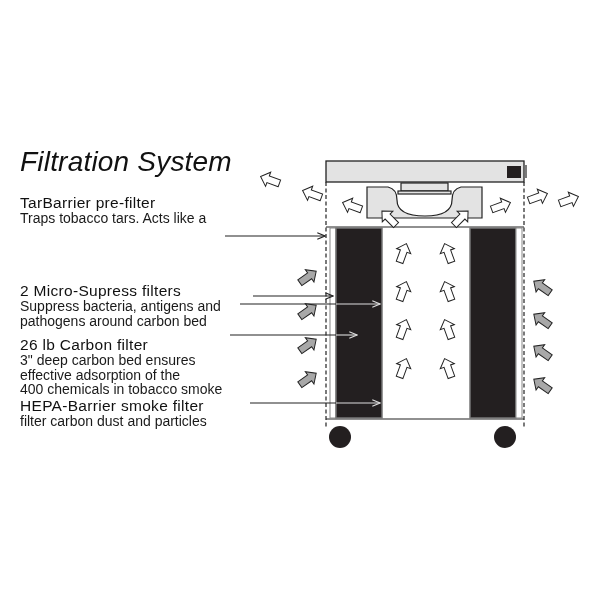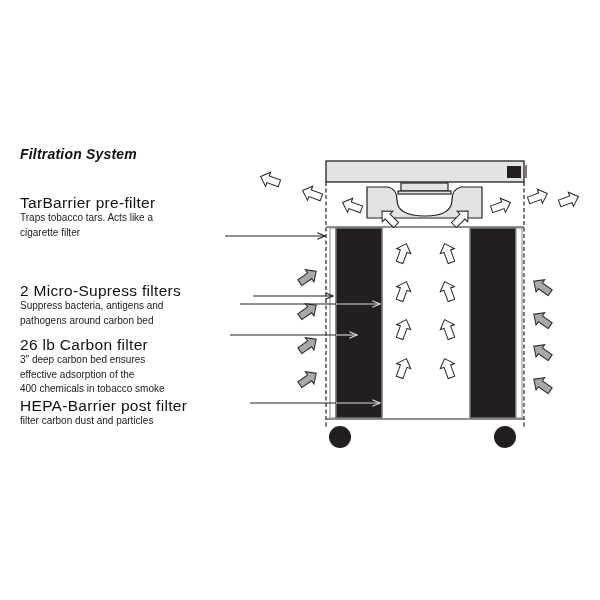--- a/index.html
+++ b/index.html
@@ -1,48 +1,47 @@
 <!DOCTYPE html>
 <html><head>
 <meta charset="utf-8">
 <style>
   html, body { margin: 0; padding: 0; background: #ffffff; }
   body { width: 600px; height: 600px; position: relative; overflow: hidden; font-family: "Liberation Sans", sans-serif; color: #111; }
-  .title { position: absolute; left: 20px; top: 146px; font-size: 14px; font-weight: bold; font-style: italic; letter-spacing: 0.2px; }
+  .title { position: absolute; left: 20px; top: 146px; font-size: 28px; font-weight: normal; font-style: italic; letter-spacing: 0.2px; }
   .label-block { position: absolute; left: 20px; }
   .label-head { font-size: 15.5px; font-weight: 400; line-height: 16px; letter-spacing: 0.3px; }
-  .label-desc { font-size: 10px; line-height: 14.5px; color: #1a1a1a; }
+  .label-desc { font-size: 14px; line-height: 14.5px; color: #1a1a1a; }
   svg.diagram { position: absolute; left: 0; top: 0; }
 </style>
 </head>
 <body>
 
 <div class="title">Filtration System</div>
 
 <div class="label-block" style="top:195px;">
   <div class="label-head">TarBarrier pre-filter</div>
   <div class="label-desc">Traps tobacco tars. Acts like a</div>
-  <div class="label-desc">cigarette filter</div>
 </div>
 
 <div class="label-block" style="top:283px;">
   <div class="label-head">2 Micro-Supress filters</div>
   <div class="label-desc">Suppress bacteria, antigens and</div>
   <div class="label-desc">pathogens around carbon bed</div>
 </div>
 
 <div class="label-block" style="top:326px;margin-top:11px;">
   <div class="label-head">26 lb Carbon filter</div>
   <div class="label-desc">3" deep carbon bed ensures</div>
   <div class="label-desc">effective adsorption of the</div>
   <div class="label-desc">400 chemicals in tobacco smoke</div>
 </div>
 
 <div class="label-block" style="top:398px;">
-  <div class="label-head">HEPA-Barrier post filter</div>
+  <div class="label-head">HEPA-Barrier smoke filter</div>
   <div class="label-desc">filter carbon dust and particles</div>
 </div>
 
 <svg class="diagram" width="600" height="600" viewBox="0 0 600 600">
   <defs>
 
     <path id="arr" d="M-10,-3.5 L2,-3.5 L2,-7.5 L10,0 L2,7.5 L2,3.5 L-10,3.5 Z"></path>
     <marker id="tip" markerWidth="8" markerHeight="8" refX="7" refY="4" orient="auto">
       <path d="M0,1 L7,4 L0,7" fill="none" stroke="#222" stroke-width="1"></path>
     </marker>

